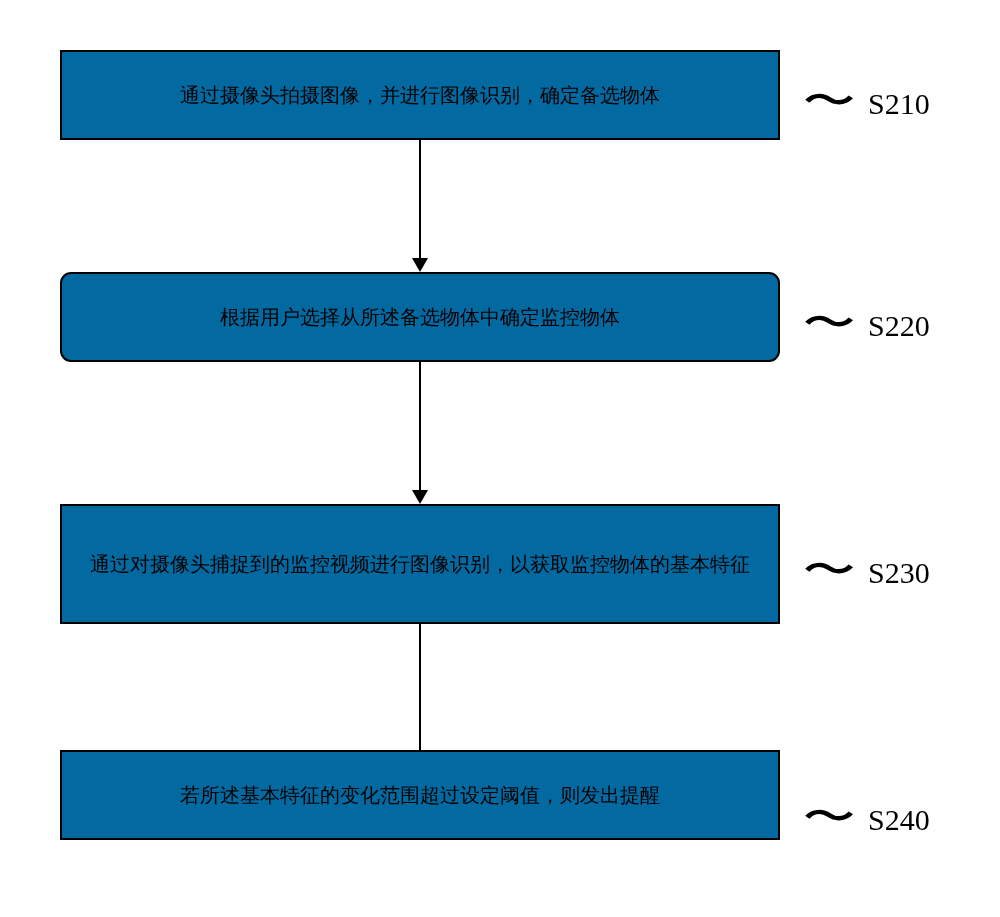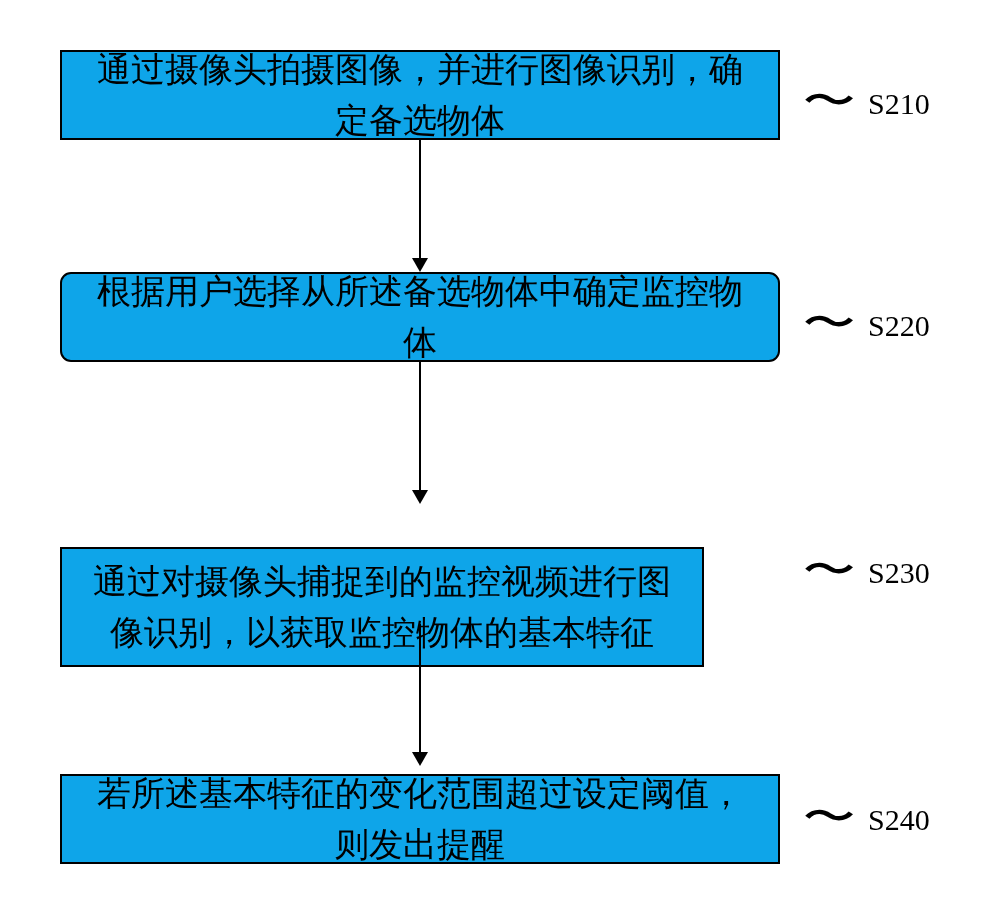--- a/index.html
+++ b/index.html
@@ -10,26 +10,26 @@
   }
   .canvas {
     position: relative;
     width: 1000px;
     height: 917px;
     background: #ffffff;
   }
   .step-box {
     position: absolute;
     border: 2px solid #000;
-    background: #0ea5e9;
+    background: #0369a1;
     display: flex;
     align-items: center;
     justify-content: center;
     text-align: center;
-    font-size: 34px;
+    font-size: 20px;
     line-height: 1.5;
     padding: 0 20px;
     box-sizing: border-box;
   }
   .connector {
     position: absolute;
     width: 2px;
     background: #000;
     left: 50%;
     transform: translateX(-50%);
@@ -81,32 +81,32 @@
     <span>根据用户选择从所述备选物体中确定监控物体</span>
   </div>
   <div class="label-tilde" style="left:810px; top:300px;">
     <span class="tilde-mark">〜</span>
     <span>S220</span>
   </div>
 
   <div class="connector" style="left:420px; top:362px; height:130px;"></div>
   <div class="arrow-head" style="left:420px; top:490px;"></div>
 
-  <div class="step-box" style="left:60px; top:504px; width:644px; height:120px;margin-top:43px;">
+  <div class="step-box" style="left:60px; top:504px; width:720px; height:120px;">
     <span>通过对摄像头捕捉到的监控视频进行图像识别，以获取监控物体的基本特征</span>
   </div>
   <div class="label-tilde" style="left:810px; top:547px;">
     <span class="tilde-mark">〜</span>
     <span>S230</span>
   </div>
 
   <div class="connector" style="left:420px; top:624px; height:130px;"></div>
   <div class="arrow-head" style="left:420px; top:752px;"></div>
 
-  <div class="step-box" style="left:60px; top:774px; width:720px; height:90px;">
+  <div class="step-box" style="left:60px; top:750px; width:720px; height:90px;">
     <span>若所述基本特征的变化范围超过设定阈值，则发出提醒</span>
   </div>
   <div class="label-tilde" style="left:810px; top:794px;">
     <span class="tilde-mark">〜</span>
     <span>S240</span>
   </div>
 
 </div>
 
 </body></html>

